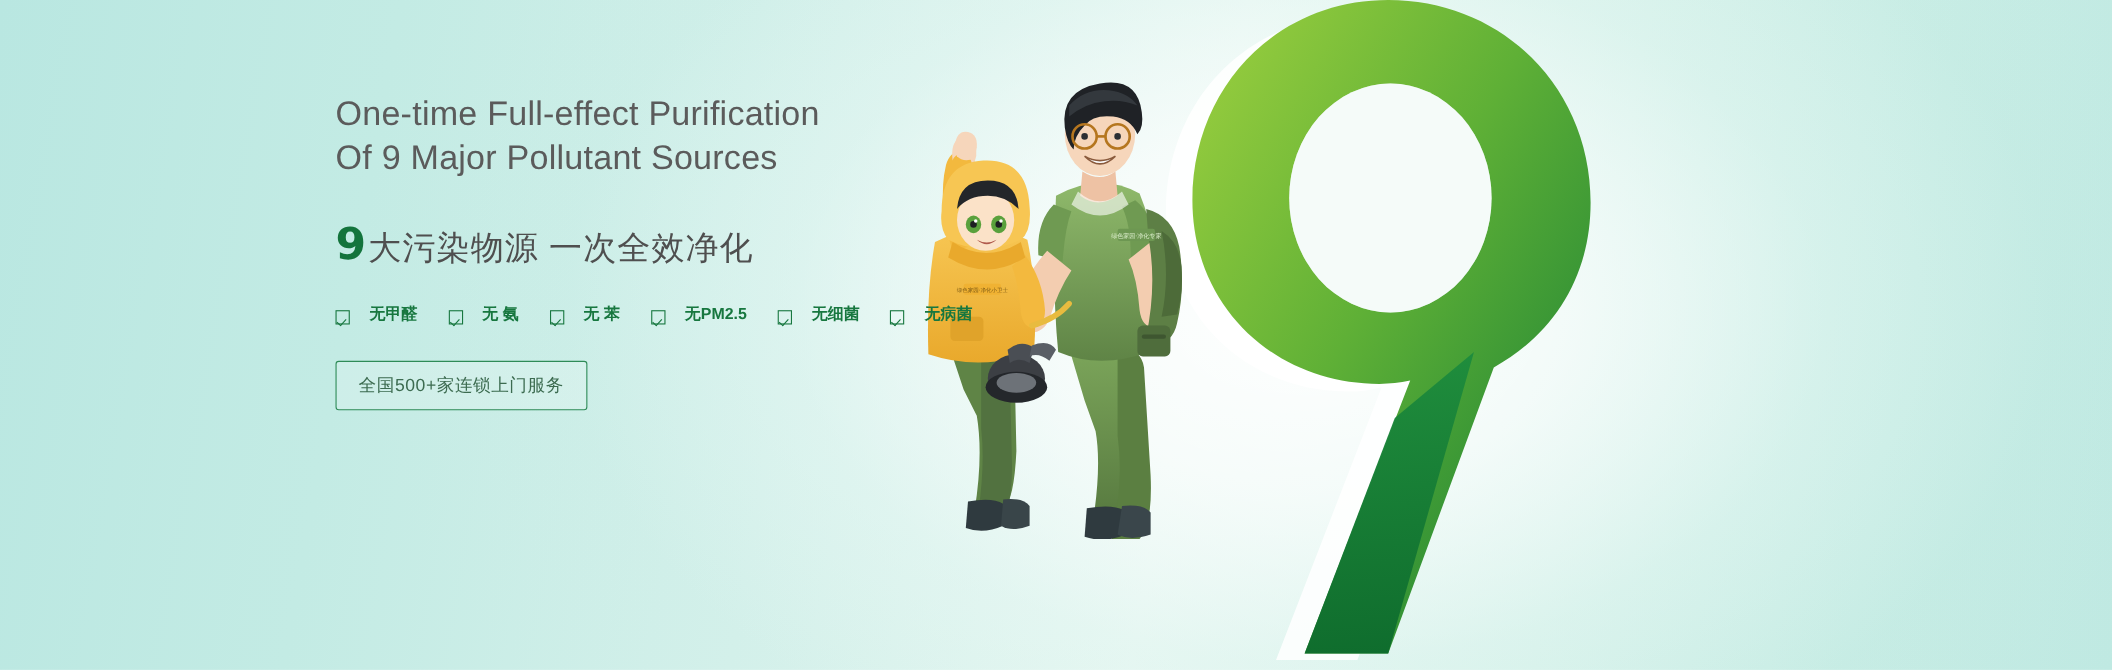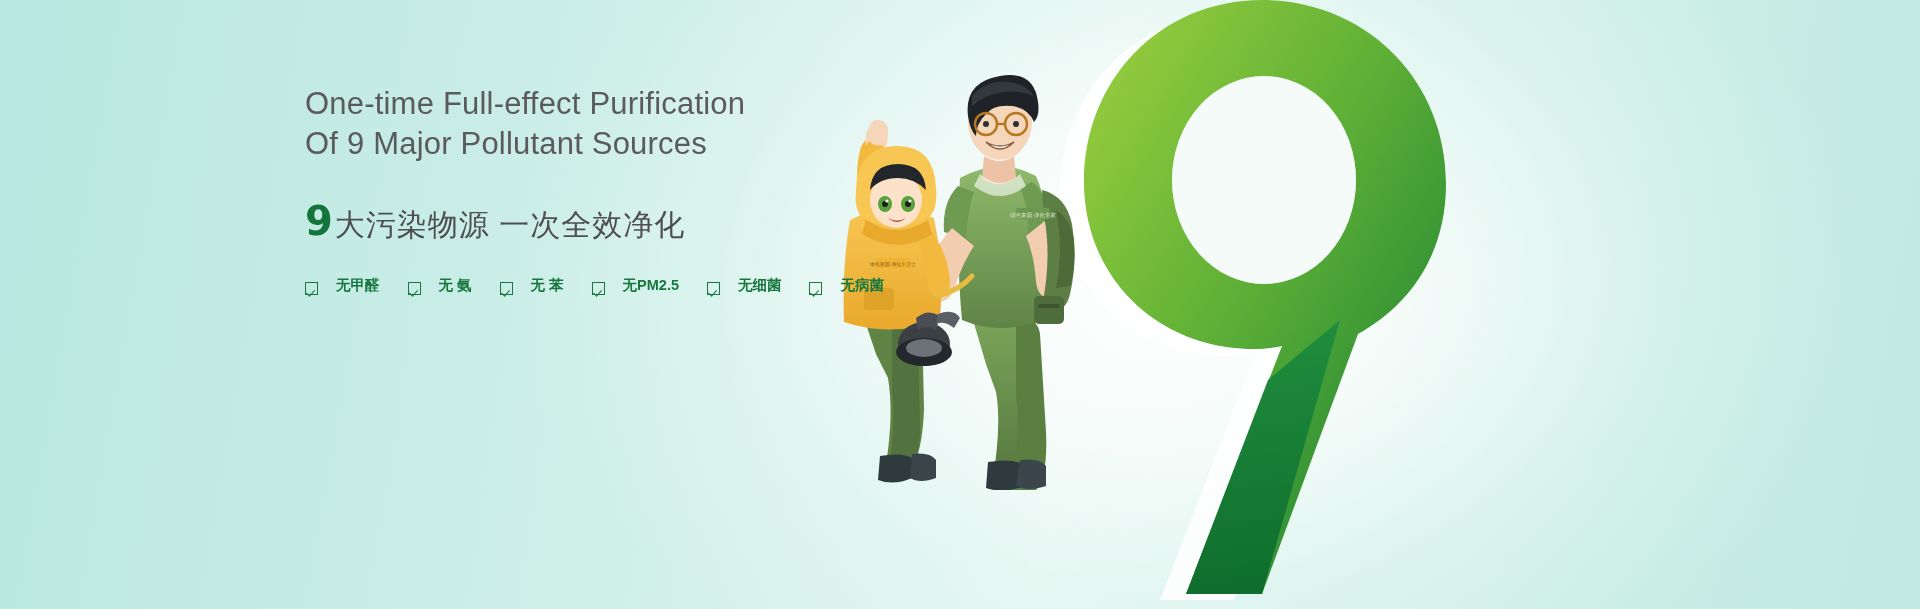--- a/index.html
+++ b/index.html
@@ -219,14 +219,15 @@
       <span class="badge">
         <span class="tick"></span>
         <span>无细菌</span>
       </span>
       <span class="badge">
         <span class="tick"></span>
         <span>无病菌</span>
       </span>
     </div>
 
+    <div class="cta">全国500+家连锁上门服务</div>
   </div>
 </div>
 
 </body></html>

